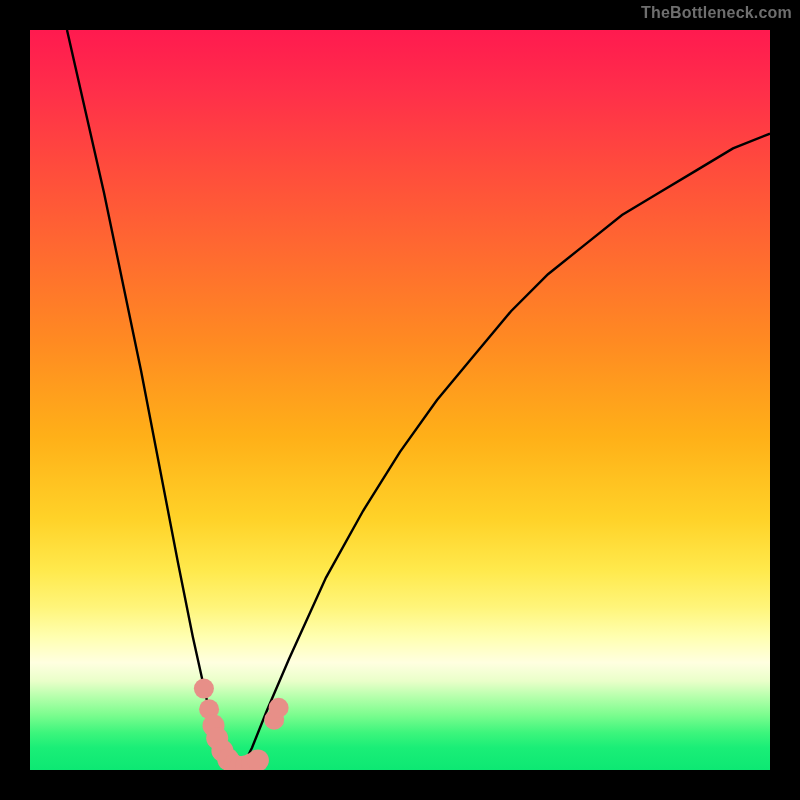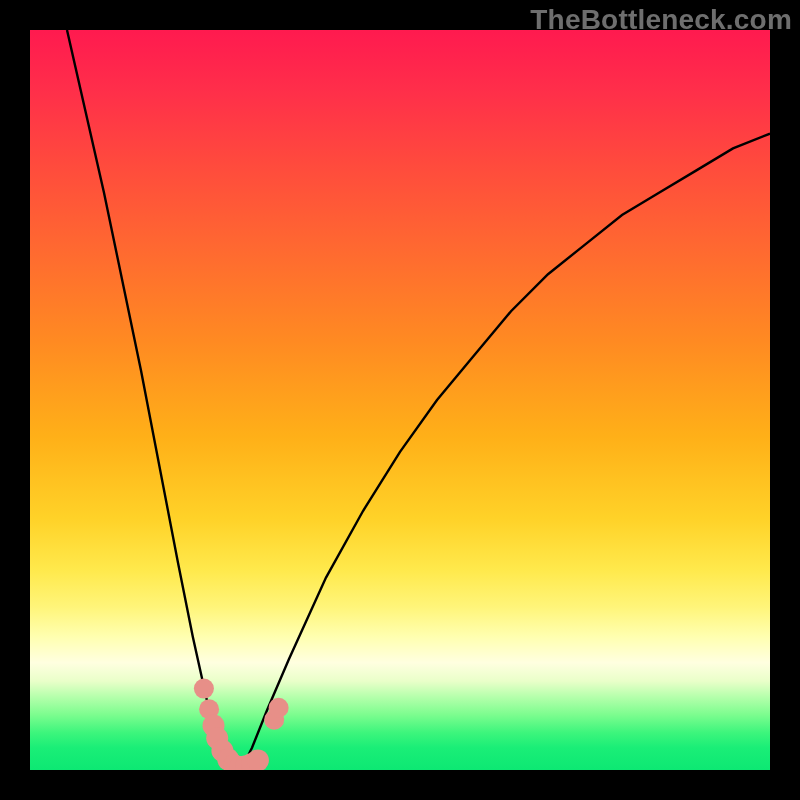--- a/index.html
+++ b/index.html
@@ -50,21 +50,21 @@
     left: 0;
     top: 0;
     width: 740px;
     height: 740px;
   }
   .watermark {
     position: absolute;
     top: 4px;
     right: 8px;
     color: #6e6e6e;
-    font-size: 28px;
+    font-size: 16px;
     font-weight: 600;
     letter-spacing: 0.2px;
     user-select: none;
   }
 </style>
 </head>
 <body>
 
 <div class="watermark">TheBottleneck.com</div>
 

